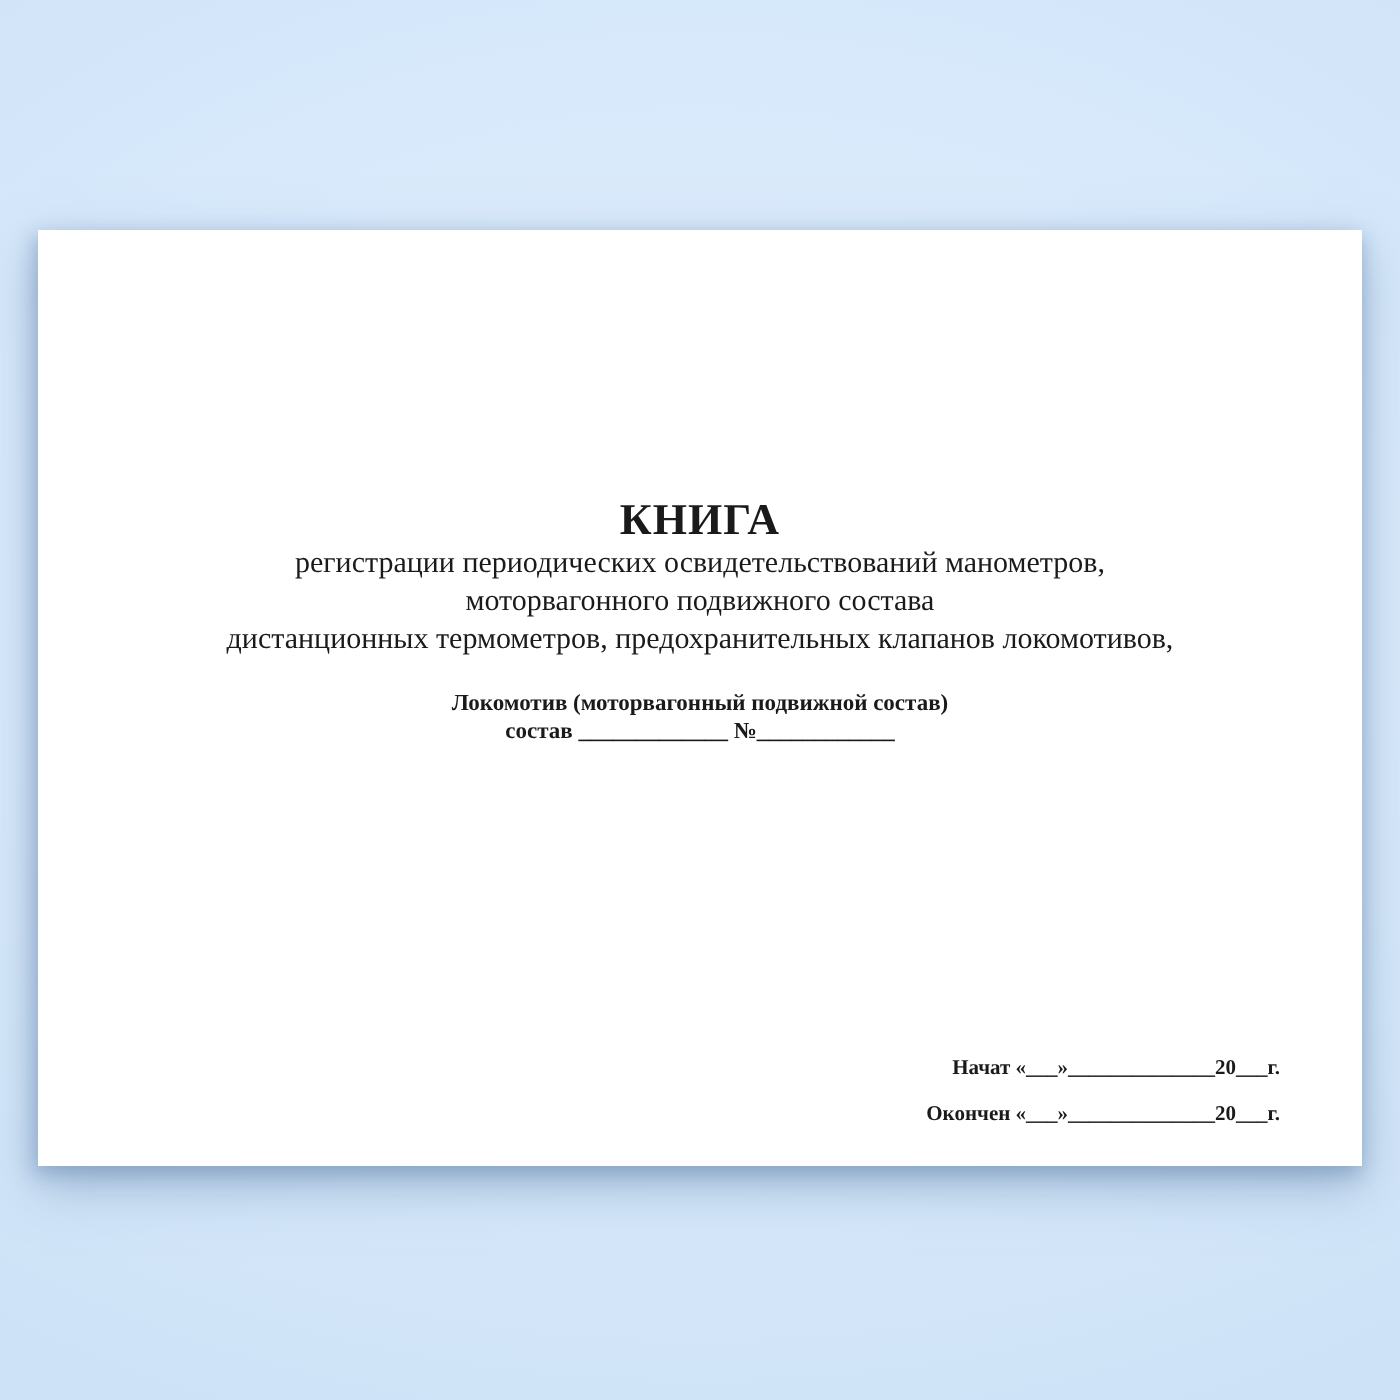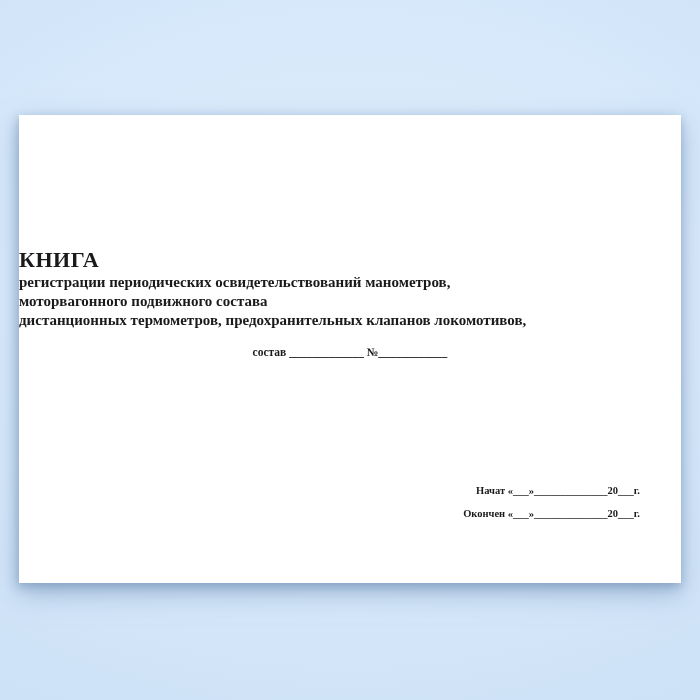--- a/index.html
+++ b/index.html
@@ -25,31 +25,32 @@
     box-shadow: 0 10px 24px rgba(108, 140, 178, 0.50),
                 0 3px 8px rgba(108, 140, 178, 0.35),
                 -3px 4px 10px rgba(108, 140, 178, 0.25);
     color: #1a1a1a;
   }
   .title-block {
     position: absolute;
     top: 132px;
     left: 0;
     width: 100%;
+    text-align: center;
   }
   .book-title {
     margin: 0;
     font-size: 22px;
     font-weight: bold;
     line-height: 26px;
     letter-spacing: 0.5px;
   }
   .subtitle {
     font-size: 15px;
-    font-weight: bold;
+    font-weight: normal;
     line-height: 19px;
   }
   .object-block {
     position: absolute;
     top: 231px;
     left: 0;
     width: 100%;
     text-align: center;
     font-size: 11.5px;
     font-weight: bold;
@@ -58,20 +59,21 @@
   .dates-block {
     position: absolute;
     top: 370px;
     right: 41px;
     text-align: right;
     font-size: 10.5px;
     font-weight: bold;
   }
   .date-row {
     line-height: 12px;
+    margin-top: 44px;
   }
   .date-row + .date-row {
     margin-top: 11px;
   }
 </style>
 </head>
 <body>
 
 <div class="scene">
   <div class="page">
@@ -79,20 +81,21 @@
     <div class="title-block">
       <h1 class="book-title">КНИГА</h1>
       <div class="subtitle">
         <div>регистрации периодических освидетельствований манометров,</div>
         <div>моторвагонного подвижного состава</div>
         <div>дистанционных термометров, предохранительных клапанов локомотивов,</div>
       </div>
     </div>
 
     <div class="object-block">
+      <div>Локомотив (моторвагонный подвижной состав)</div>
       <div>состав _____________ №____________</div>
     </div>
 
     <div class="dates-block">
       <div class="date-row">Начат  «___»______________20___г.</div>
       <div class="date-row">Окончен «___»______________20___г.</div>
     </div>
 
   </div>
 </div>

